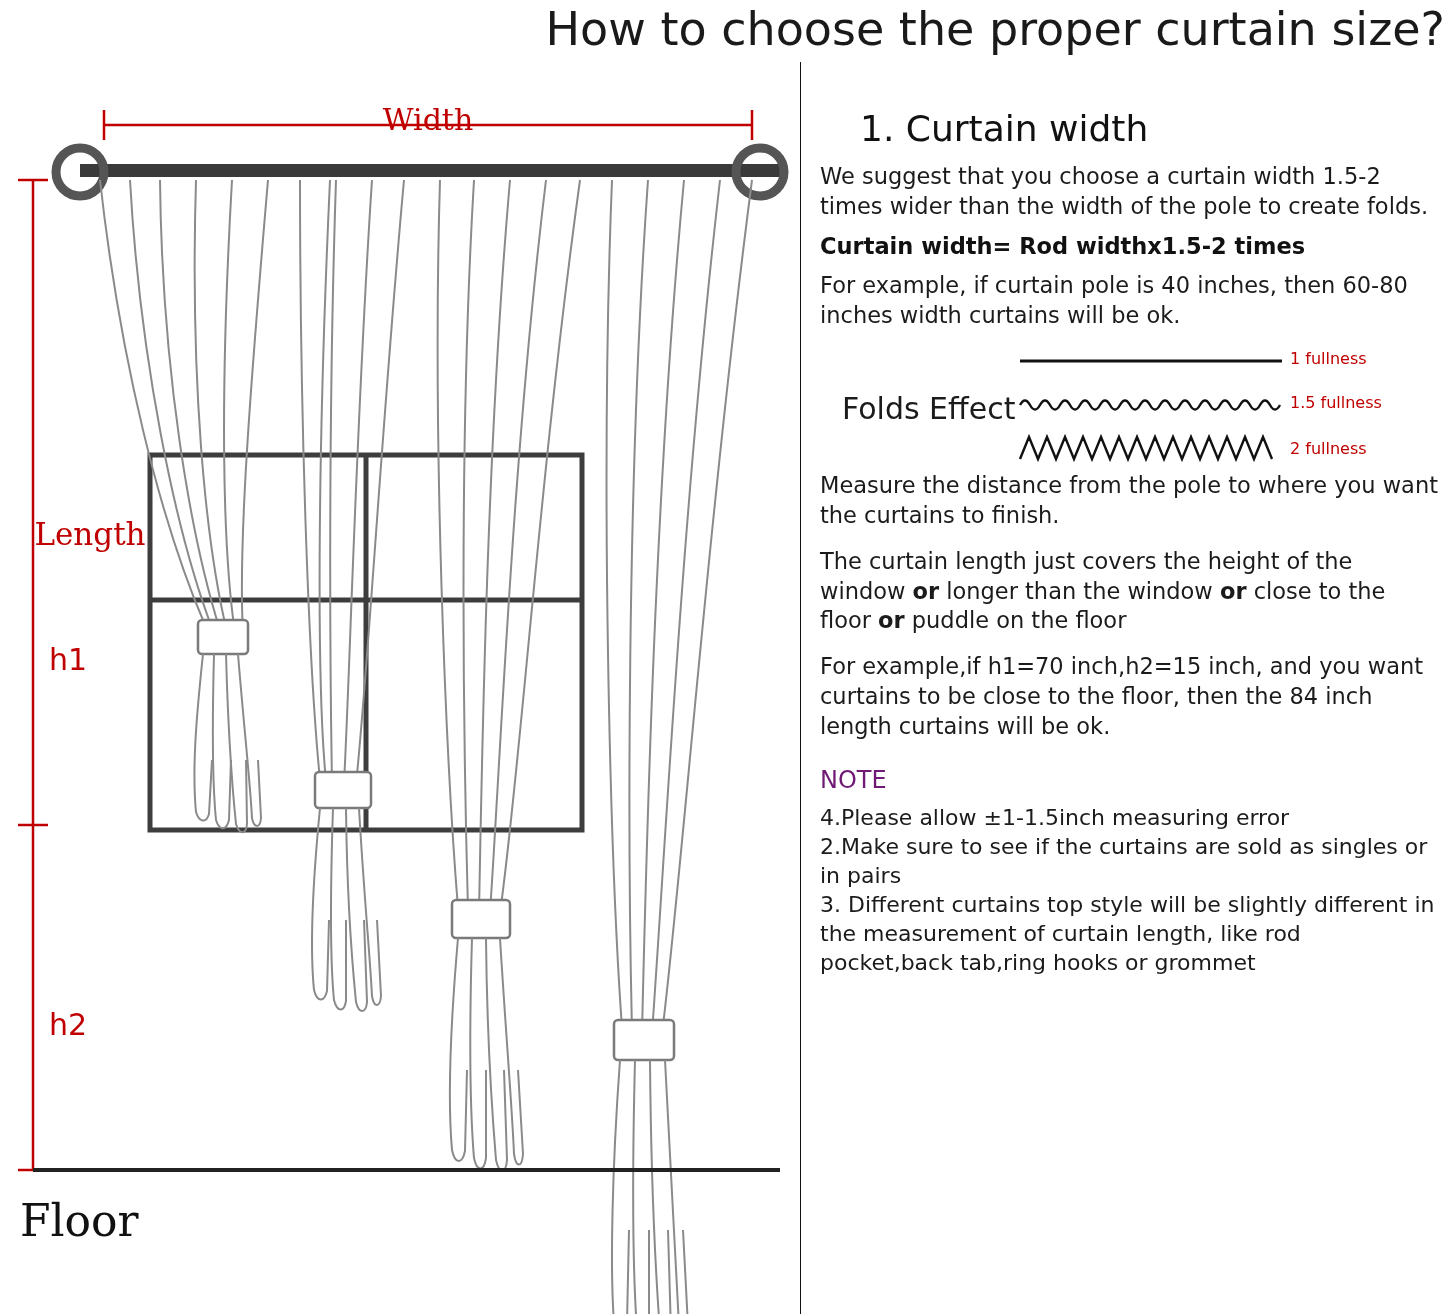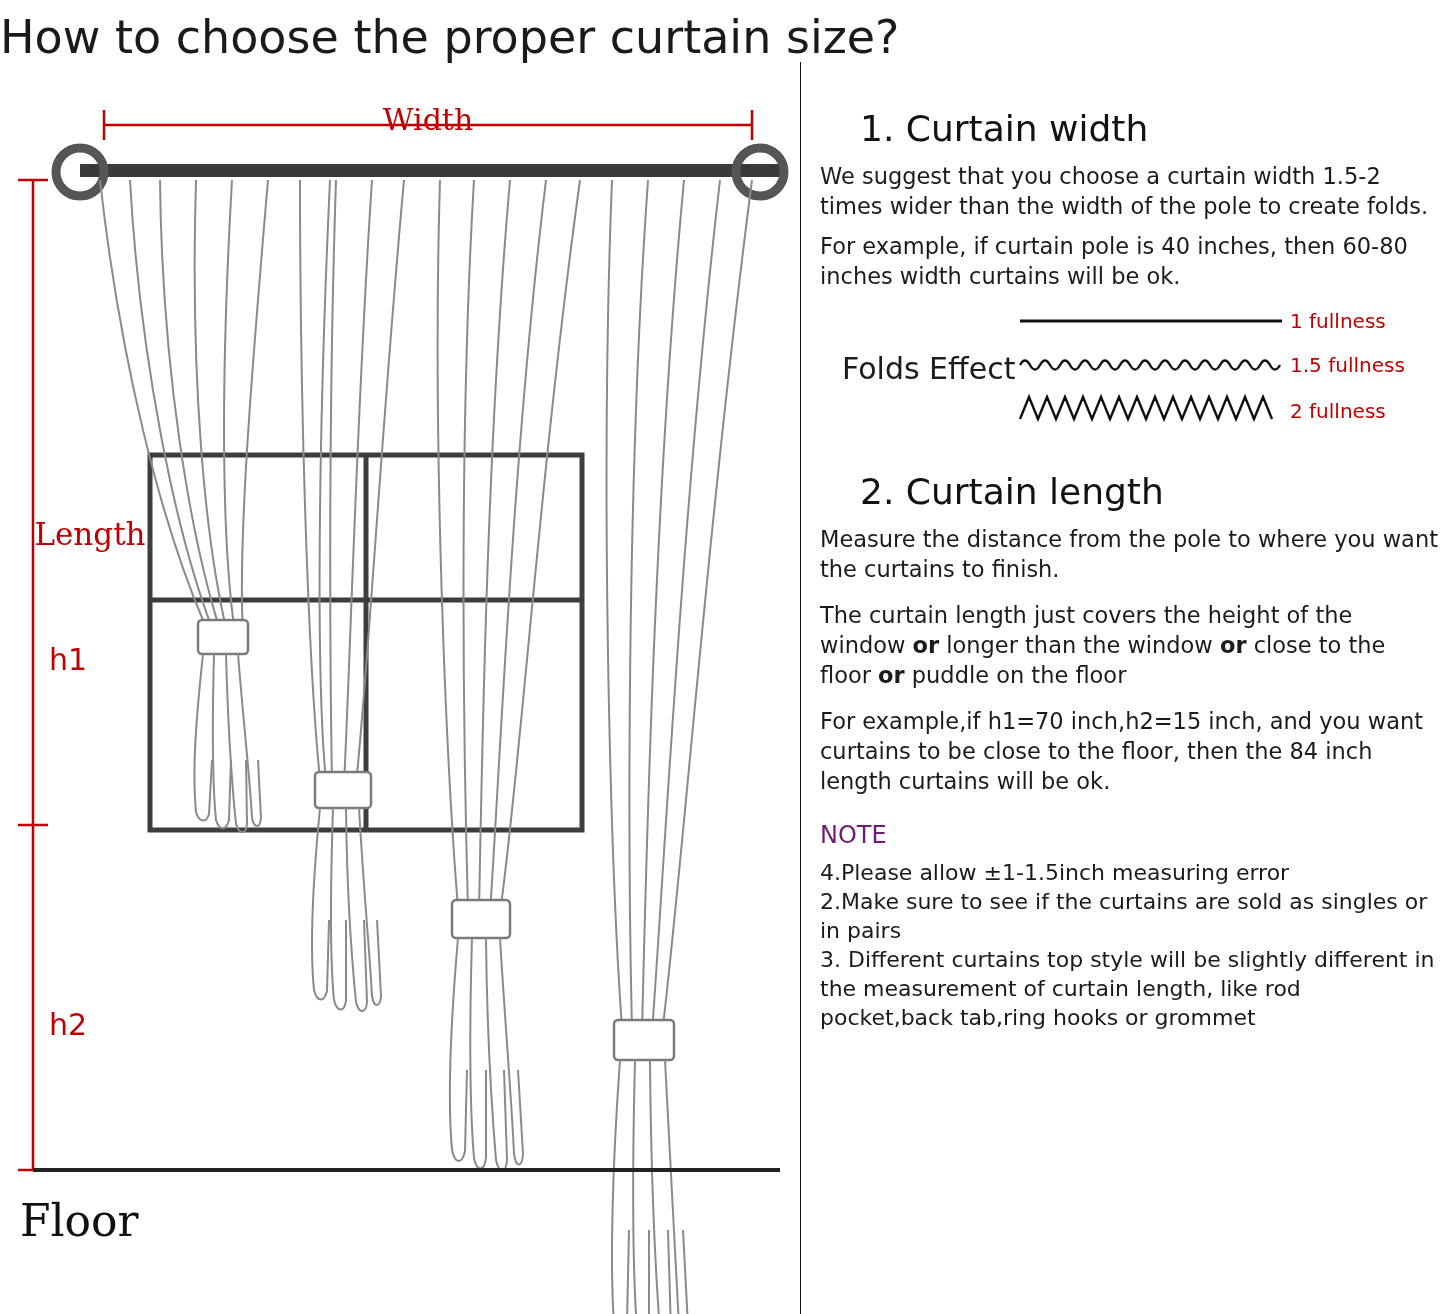--- a/index.html
+++ b/index.html
@@ -13,27 +13,27 @@
     overflow: hidden;
     position: relative;
   }
 
   
   #title {
     position: absolute;
     top: 0px;
     left: 0;
     width: 1445px;
-    text-align: left;
+    text-align: right;
     font-family: "DejaVu Sans", sans-serif;
     font-size: 46px;
     font-weight: 400;
     letter-spacing: 0px;
     color: #1a1a1a;
-    padding-top: 10px;
+    padding-top: 2px;
   }
 
   
   #diagram {
     position: absolute;
     left: 0px;
     top: 60px;
     width: 800px;
     height: 1254px;
   }
@@ -103,21 +103,21 @@
   }
   #folds .folds-label {
     position: absolute;
     left: 22px;
     top: 44px;
     font-size: 30px;
     color: #1b1b1b;
   }
   #folds .fl {
     position: absolute;
-    font-size: 20px;
+    font-size: 16px;
     color: #c00000;
   }
   #folds .fl.l1 { left: 470px; top: 2px; }
   #folds .fl.l2 { left: 470px; top: 46px; }
   #folds .fl.l3 { left: 470px; top: 92px; }
   #folds svg { position: absolute; left: 196px; top: 0; }
 
   .bold { font-weight: bold; }
 </style>
 </head>
@@ -216,35 +216,35 @@
   <text x="20" y="1176" font-family="DejaVu Serif, serif" font-size="44" fill="#111">Floor</text>
 </svg>
 </div>
 
 <div id="divider"></div>
 
 <div id="right">
 
   <div class="h-head first">1. Curtain width</div>
   <p class="body tight">We suggest that you choose a curtain width 1.5-2 times wider than the width of the pole to create folds.</p>
+  <p class="formula">Curtain width= Rod widthx1.5-2 times</p>
   <p class="body">For example, if curtain pole is 40 inches, then 60-80 inches width curtains will be ok.</p>
 
   <div id="folds">
     <div class="folds-label">Folds Effect</div>
     <svg width="270" height="120" viewBox="0 0 270 120" xmlns="http://www.w3.org/2000/svg">
       <line x1="4" y1="14" x2="266" y2="14" stroke="#111" stroke-width="3"></line>
       <path d="M4 58 q5 -9 10 0 t10 0 t10 0 t10 0 t10 0 t10 0 t10 0 t10 0 t10 0 t10 0 t10 0 t10 0 t10 0 t10 0 t10 0 t10 0 t10 0 t10 0 t10 0 t10 0 t10 0 t10 0 t10 0 t10 0 t10 0 t10 0" fill="none" stroke="#111" stroke-width="2.4"></path>
       <path d="M4 112 l9 -22 l9 22 l9 -22 l9 22 l9 -22 l9 22 l9 -22 l9 22 l9 -22 l9 22 l9 -22 l9 22 l9 -22 l9 22 l9 -22 l9 22 l9 -22 l9 22 l9 -22 l9 22 l9 -22 l9 22 l9 -22 l9 22 l9 -22 l9 22 l9 -22 l9 22" fill="none" stroke="#111" stroke-width="2.4"></path>
     </svg>
     <div class="fl l1">1 fullness</div>
     <div class="fl l2">1.5 fullness</div>
     <div class="fl l3">2 fullness</div>
   </div>
 
-  <div class="h-head">2. Curtain length</div>
   <p class="body">Measure the distance from the pole to where you want the curtains to finish.</p>
   <p class="body">The curtain length just covers the height of the window <span class="bold">or</span> longer than the window <span class="bold">or</span> close to the floor <span class="bold">or</span> puddle on the floor</p>
   <p class="body">For example,if h1=70 inch,h2=15 inch, and you want curtains to be close to the floor, then the 84 inch length curtains will be ok.</p>
 
   <div class="note-head">NOTE</div>
   <div class="note-list">
     <div>4.Please allow ±1-1.5inch measuring error</div>
     <div>2.Make sure to see if the curtains are sold as singles or in pairs</div>
     <div>3. Different curtains top style will be slightly different in the measurement of curtain length, like rod pocket,back tab,ring hooks or grommet</div>
   </div>

